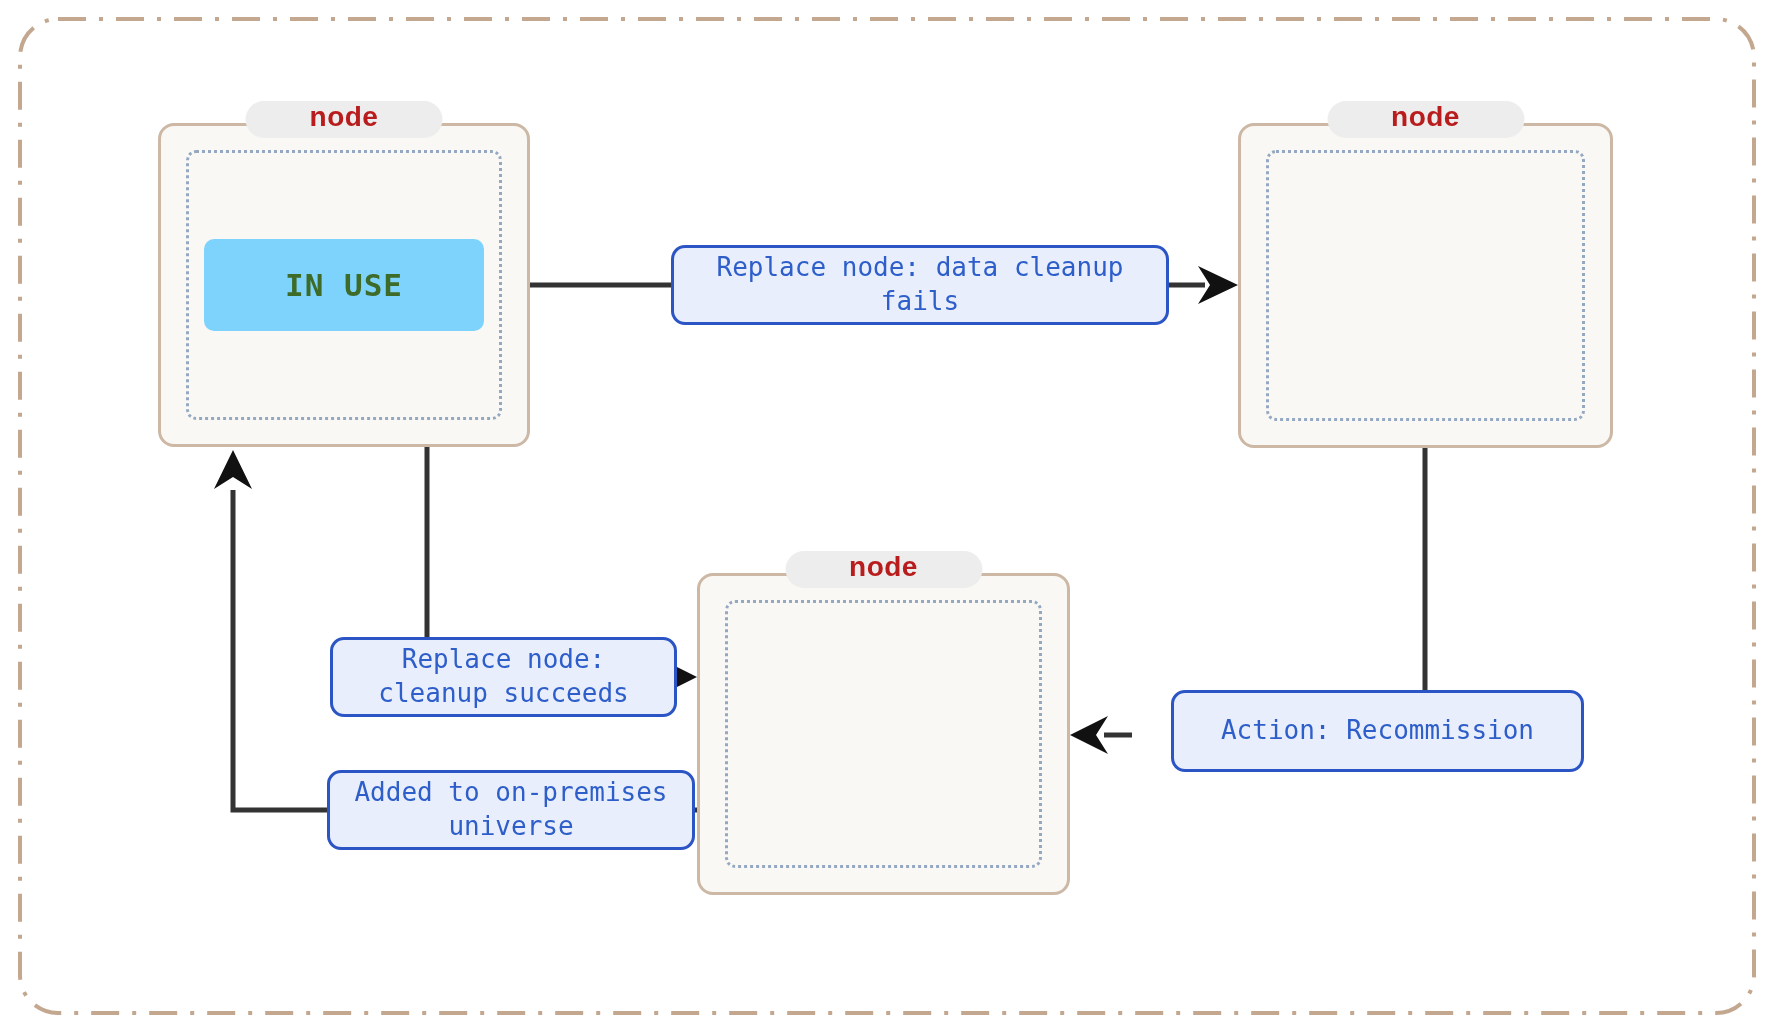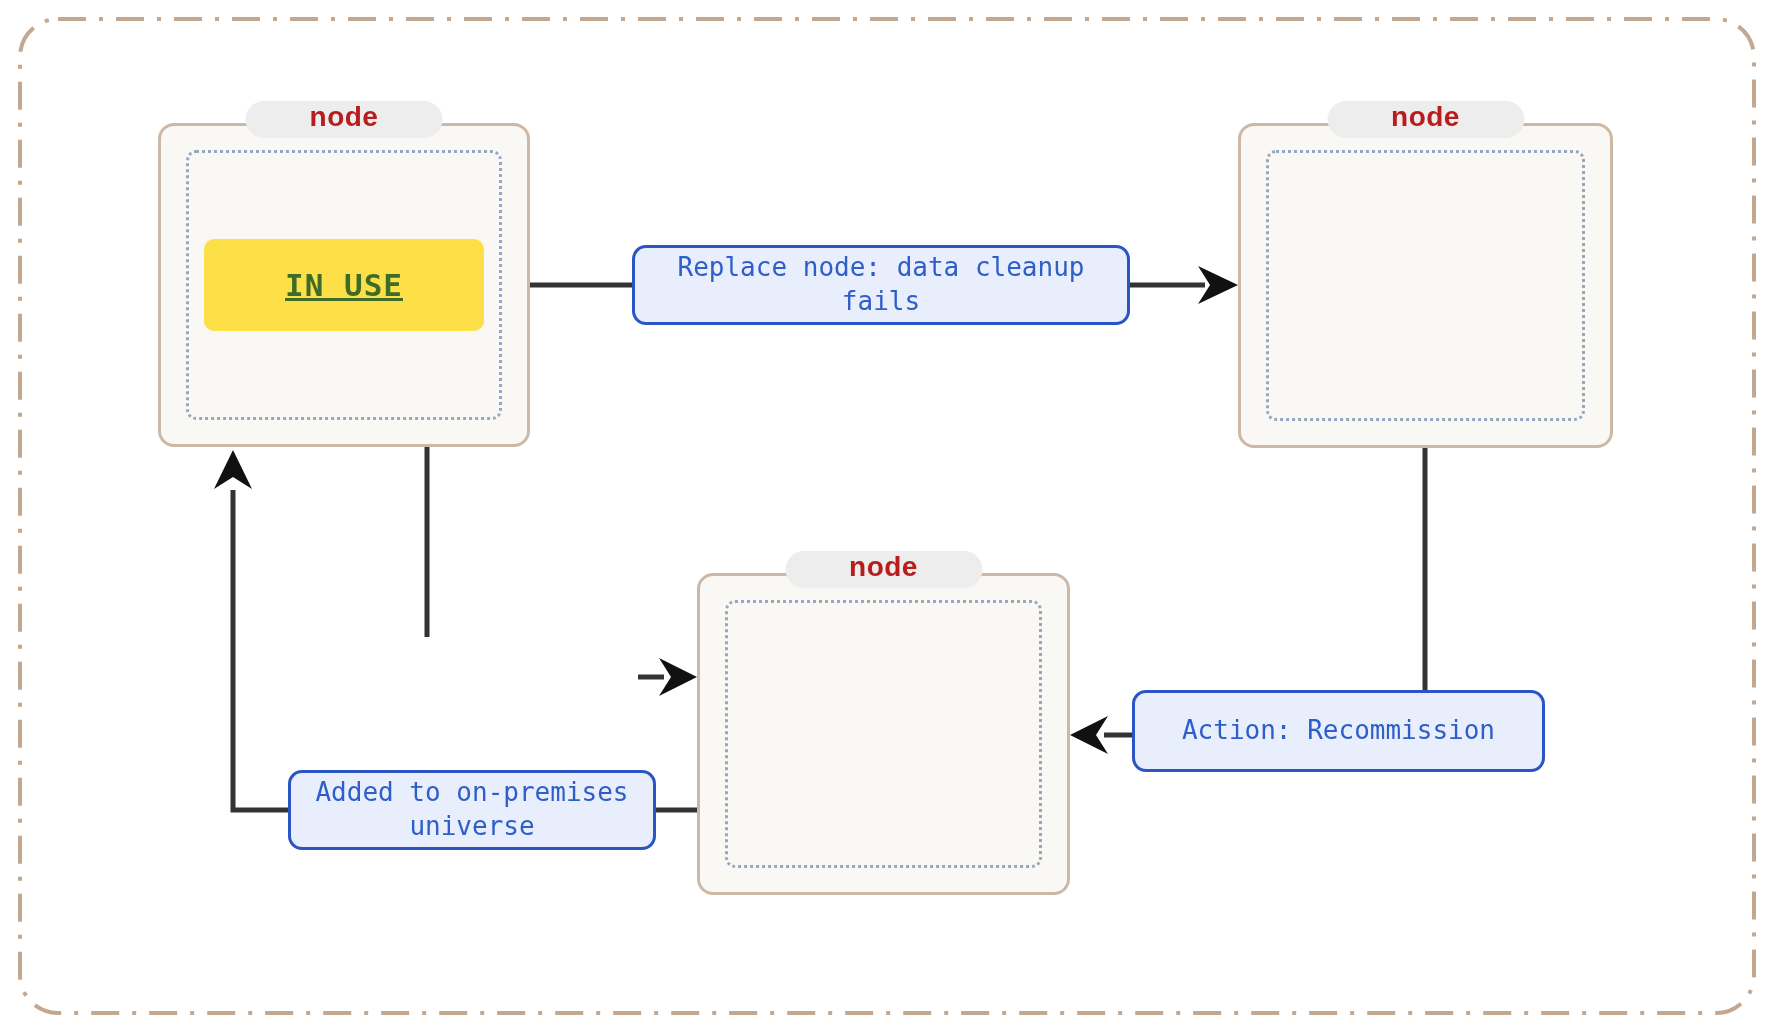--- a/index.html
+++ b/index.html
@@ -49,49 +49,49 @@
     border: 3px dotted #94a9c1;
     border-radius: 10px;
   }
   .state-pill {
     position: absolute;
     left: 50%;
     top: 50%;
     transform: translate(-50%, -50%);
     width: 280px;
     height: 92px;
-    background: #fde047;
+    background: #7dd3fc;
     border-radius: 10px;
     display: flex;
     align-items: center;
     justify-content: center;
     font-family: "DejaVu Sans Mono", "Liberation Mono", monospace;
     font-weight: 700;
     font-size: 31px;
     color: #3e6b28;
     letter-spacing: 1px;
     white-space: nowrap;
-    text-decoration: underline;
   }
 
   .edge-label {
     position: absolute;
     box-sizing: border-box;
     background: #e8eefb;
     border: 3px solid #2b54c5;
     border-radius: 14px;
     display: flex;
     align-items: center;
     justify-content: center;
     text-align: center;
     padding: 0 10px;
     font-family: "DejaVu Sans Mono", "Liberation Mono", monospace;
     font-size: 26px;
     line-height: 1.3;
     color: #2e5ec9;
+    margin-left: 39px;
   }
   #edge-label-cleanup-fails   { left: 632px;  top: 245px; width: 498px; height: 80px; }
   #edge-label-cleanup-succeeds{ left: 291px;  top: 637px; width: 347px; height: 80px; }
   #edge-label-added-universe  { left: 288px;  top: 770px; width: 368px; height: 80px; }
   #edge-label-recommission    { left: 1132px; top: 690px; width: 413px; height: 82px; }
 </style>
 </head>
 <body>
 
 <div id="canvas">
@@ -131,18 +131,19 @@
 
   <div class="node" id="node-free">
     <div class="node-pill">
       <span>node</span>
     </div>
     <div class="dotted-frame"></div>
   </div>
 
   <div class="edge-label" id="edge-label-cleanup-fails">Replace node: data cleanup fails</div>
 
+  <div class="edge-label" id="edge-label-cleanup-succeeds">Replace node: cleanup succeeds</div>
 
   <div class="edge-label" id="edge-label-added-universe">Added to on-premises universe</div>
 
   <div class="edge-label" id="edge-label-recommission">Action: Recommission</div>
 
 </div>
 
 </body></html>

